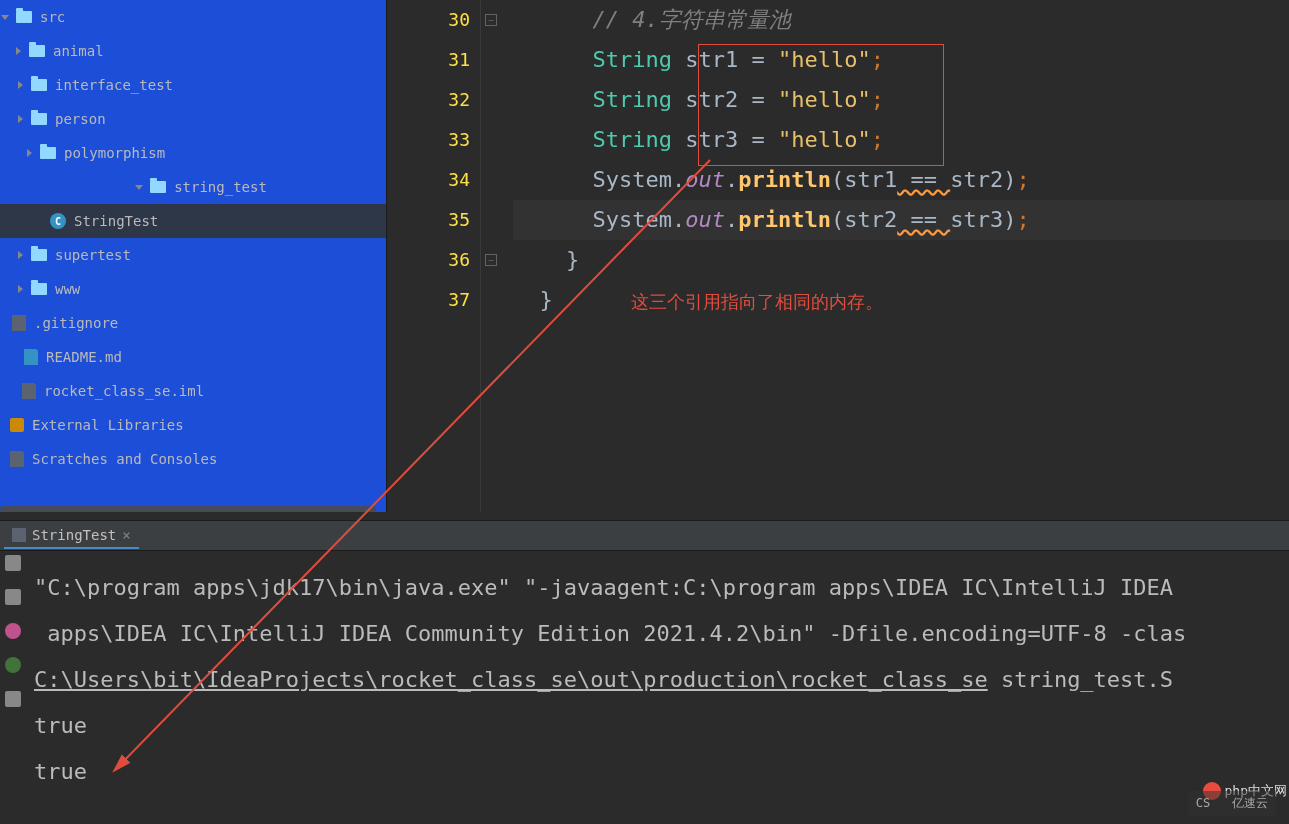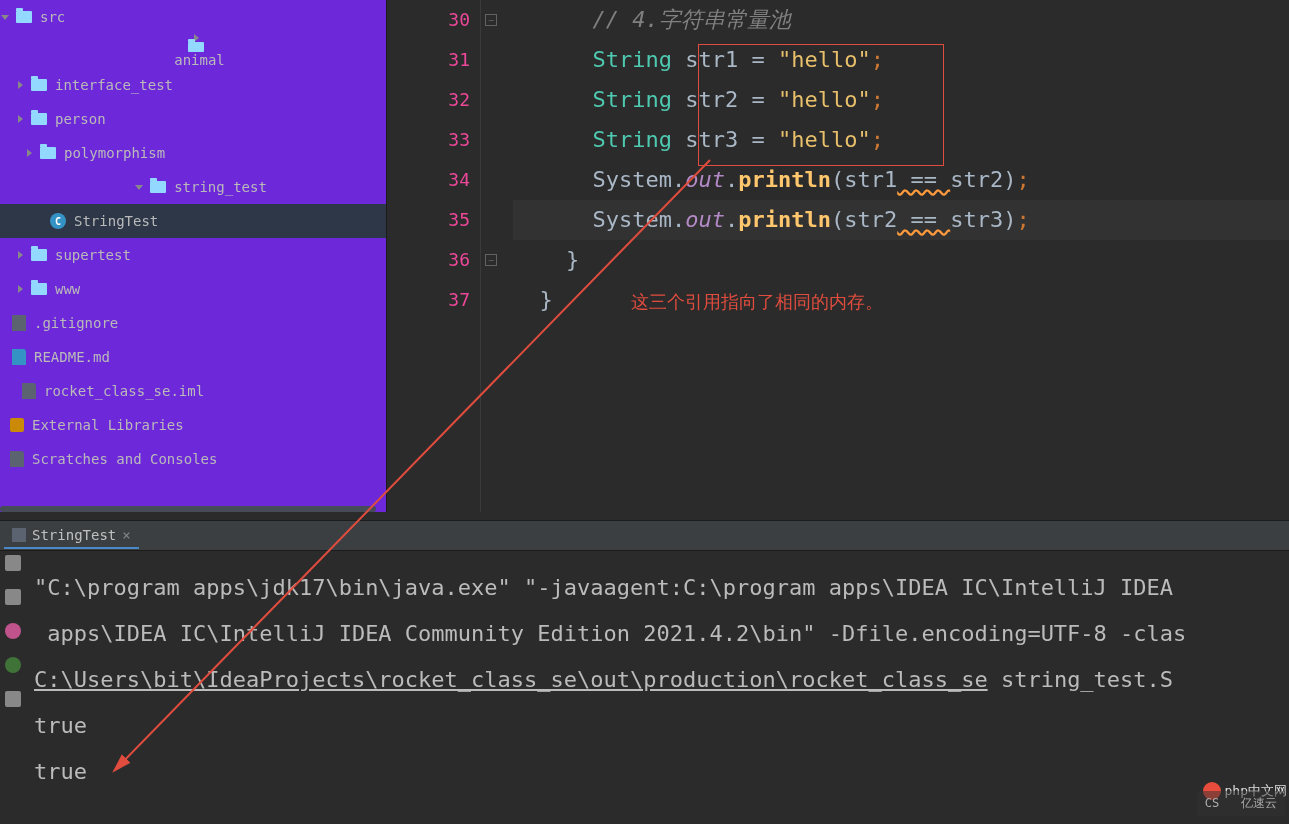--- a/index.html
+++ b/index.html
@@ -12,21 +12,21 @@
       overflow: hidden;
       position: relative;
     }
     .layout {
       display: flex;
       width: 100%;
       height: 512px;
     }
     .sidebar {
       width: 386px;
-      background: #6d28d9;
+      background: #1d4ed8;
       height: 100%;
       padding-top: 0;
       position: relative;
     }
     .tree-item {
       display: flex;
       align-items: center;
       height: 34px;
       padding-left: 0;
       cursor: pointer;
@@ -127,21 +127,21 @@
     .gutter {
       width: 94px;
       background: #2b2b2b;
       text-align: right;
       padding-right: 10px;
       border-right: 1px solid #3a3a3a;
     }
     .ln {
       height: 40px;
       line-height: 40px;
-      color: #ec4899;
+      color: #fde047;
       font-size: 18px;
     }
     .fold-col {
       width: 22px;
       position: relative;
     }
     .fold-mark {
       position: absolute;
       left: 4px;
       width: 12px;
@@ -253,21 +253,21 @@
       gap: 18px;
       align-items: center;
     }
     .tool-btn {
       width: 16px; height: 16px;
       border-radius: 2px;
     }
     .watermark1 {
       position: absolute;
       bottom: 8px;
-      right: 4px;
+      right: 13px;
       font-size: 12px;
       color: #aaa;
       background: rgba(50,50,50,0.5);
       padding: 4px 8px;
     }
     .watermark2 {
       position: absolute;
       bottom: 24px;
       right: 2px;
       font-size: 13px;
@@ -290,21 +290,21 @@
   <div class="sidebar">
 
     <div id="tree-host">
         <div class="tree-item" style="padding-left: 0px;">
           <span class="arrow-icon">
             <span class="arrow-down"></span>
           </span>
           <span class="folder-icon"></span>
           <span>src</span>
         </div>
-        <div class="tree-item" style="padding-left: 13px; flex-direction: column;">
+        <div class="tree-item" style="padding-left: 13px;">
           <span class="arrow-icon">
             <span class="arrow-right"></span>
           </span>
           <span class="folder-icon"></span>
           <span>animal</span>
         </div>
         <div class="tree-item" style="padding-left: 15px;">
           <span class="arrow-icon">
             <span class="arrow-right"></span>
           </span>
@@ -349,21 +349,21 @@
             <span class="arrow-right"></span>
           </span>
           <span class="folder-icon"></span>
           <span>www</span>
         </div>
         <div class="tree-item" style="padding-left: 2px;">
           <span style="width: 10px; display: inline-block;"></span>
           <span class="gitignore-icon"></span>
           <span>.gitignore</span>
         </div>
-        <div class="tree-item" style="padding-left: 2px;">
+        <div class="tree-item" style="padding-left: 14px;">
           <span style="width: 10px; display: inline-block;"></span>
           <span class="file-icon md"></span>
           <span>README.md</span>
         </div>
         <div class="tree-item" style="padding-left: 12px;">
           <span style="width: 10px; display: inline-block;"></span>
           <span class="file-icon"></span>
           <span>rocket_class_se.iml</span>
         </div>
         <div class="tree-item" style="padding-left: 0px;">

